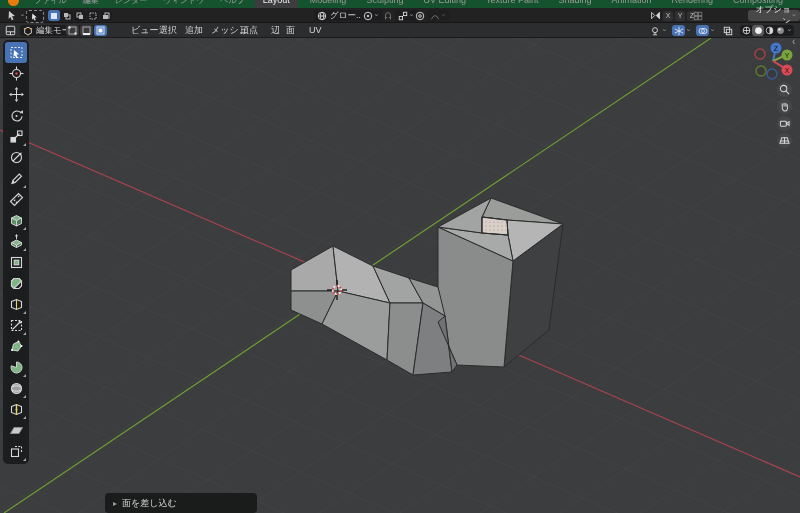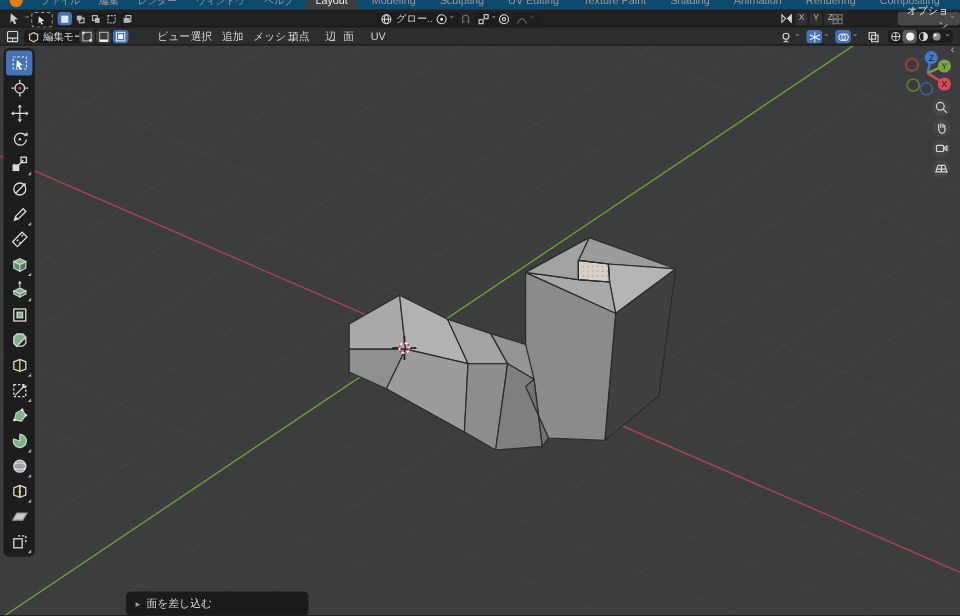--- a/index.html
+++ b/index.html
@@ -1,20 +1,20 @@
 <!DOCTYPE html>
 <html><head>
 <meta charset="utf-8">
 <style>
   html,body{margin:0;padding:0;background:#111;}
   #app{position:relative;width:800px;height:513px;overflow:hidden;
        font-family:"Liberation Sans",sans-serif;color:#d8d8d8;
        -webkit-font-smoothing:antialiased;background:#3c3d3f;}
   
-  .rowA{position:absolute;left:0;top:0;width:800px;height:8px;background:#0c4a6e;overflow:hidden;z-index:5;}
+  .rowA{position:absolute;left:0;top:0;width:800px;height:8px;background:#14532d;overflow:hidden;z-index:5;}
   .rowA-inner{position:absolute;left:0;top:-7px;height:15px;display:flex;align-items:center;font-size:9px;color:#9f9f9f;white-space:nowrap;}
   .logo{width:11px;height:11px;border-radius:50%;background:#e87d0d;margin:0 7px 0 8px;flex:none;}
   .menuA{margin:0 8px;font-size:8px;}
   .tab{margin:0 2px;padding:2px 8px 3px;border-radius:4px 4px 0 0;color:#9a9a9a;}
   .tab.active{background:#3d3d3f;color:#ededed;}
   .rowB{position:absolute;left:0;top:8px;width:800px;height:15px;background:#222222;z-index:5;border-bottom:1px solid #161616;box-sizing:border-box;}
   .rowC{position:absolute;left:0;top:23px;width:800px;height:15px;background:#2c2d2f;z-index:5;border-bottom:1px solid #1a1a1a;box-sizing:border-box;}
   .abs{position:absolute;}
   .btn{display:flex;align-items:center;justify-content:center;background:#1d1d1f;border-radius:3px;height:11px;}
   .btn.blue{background:#4772b3;}

